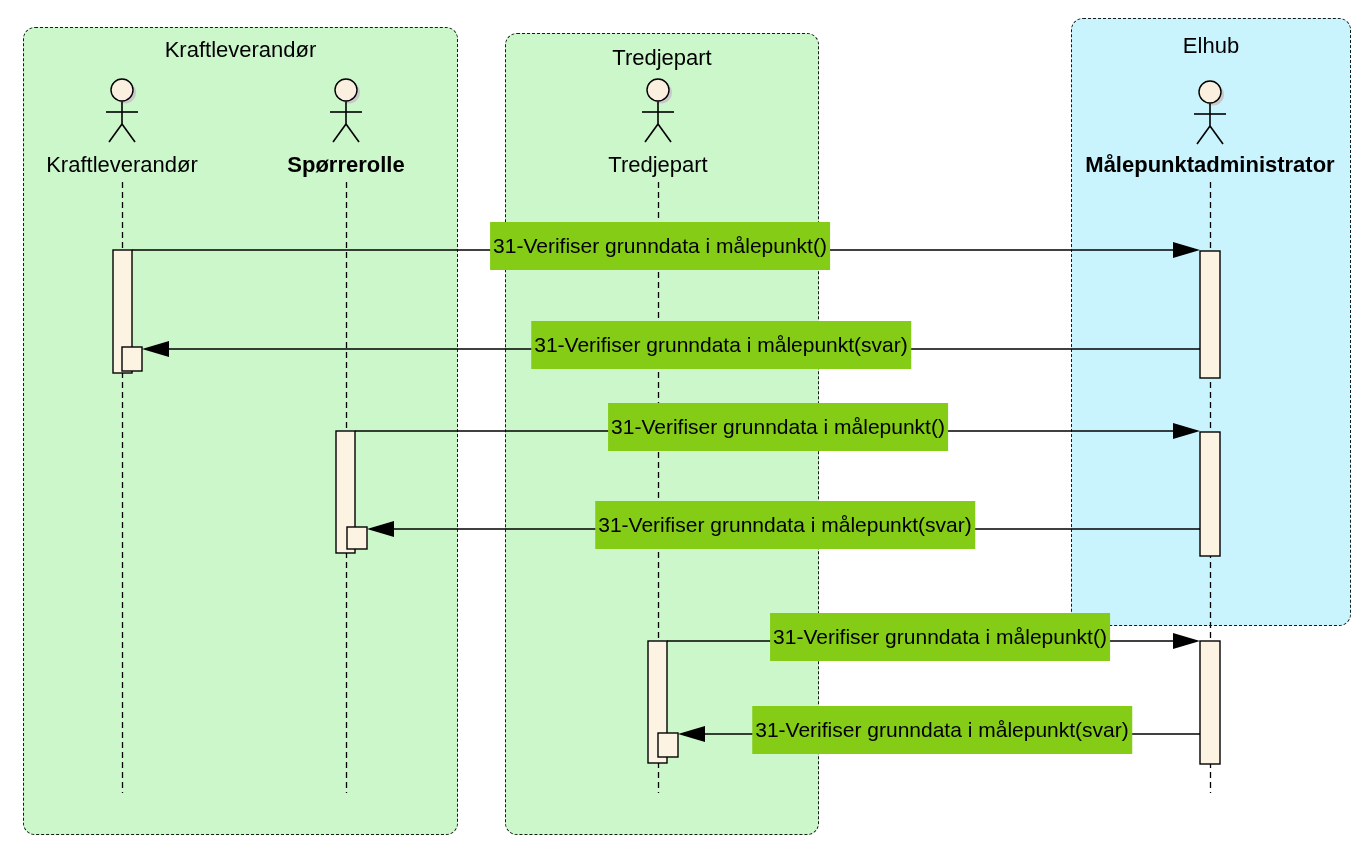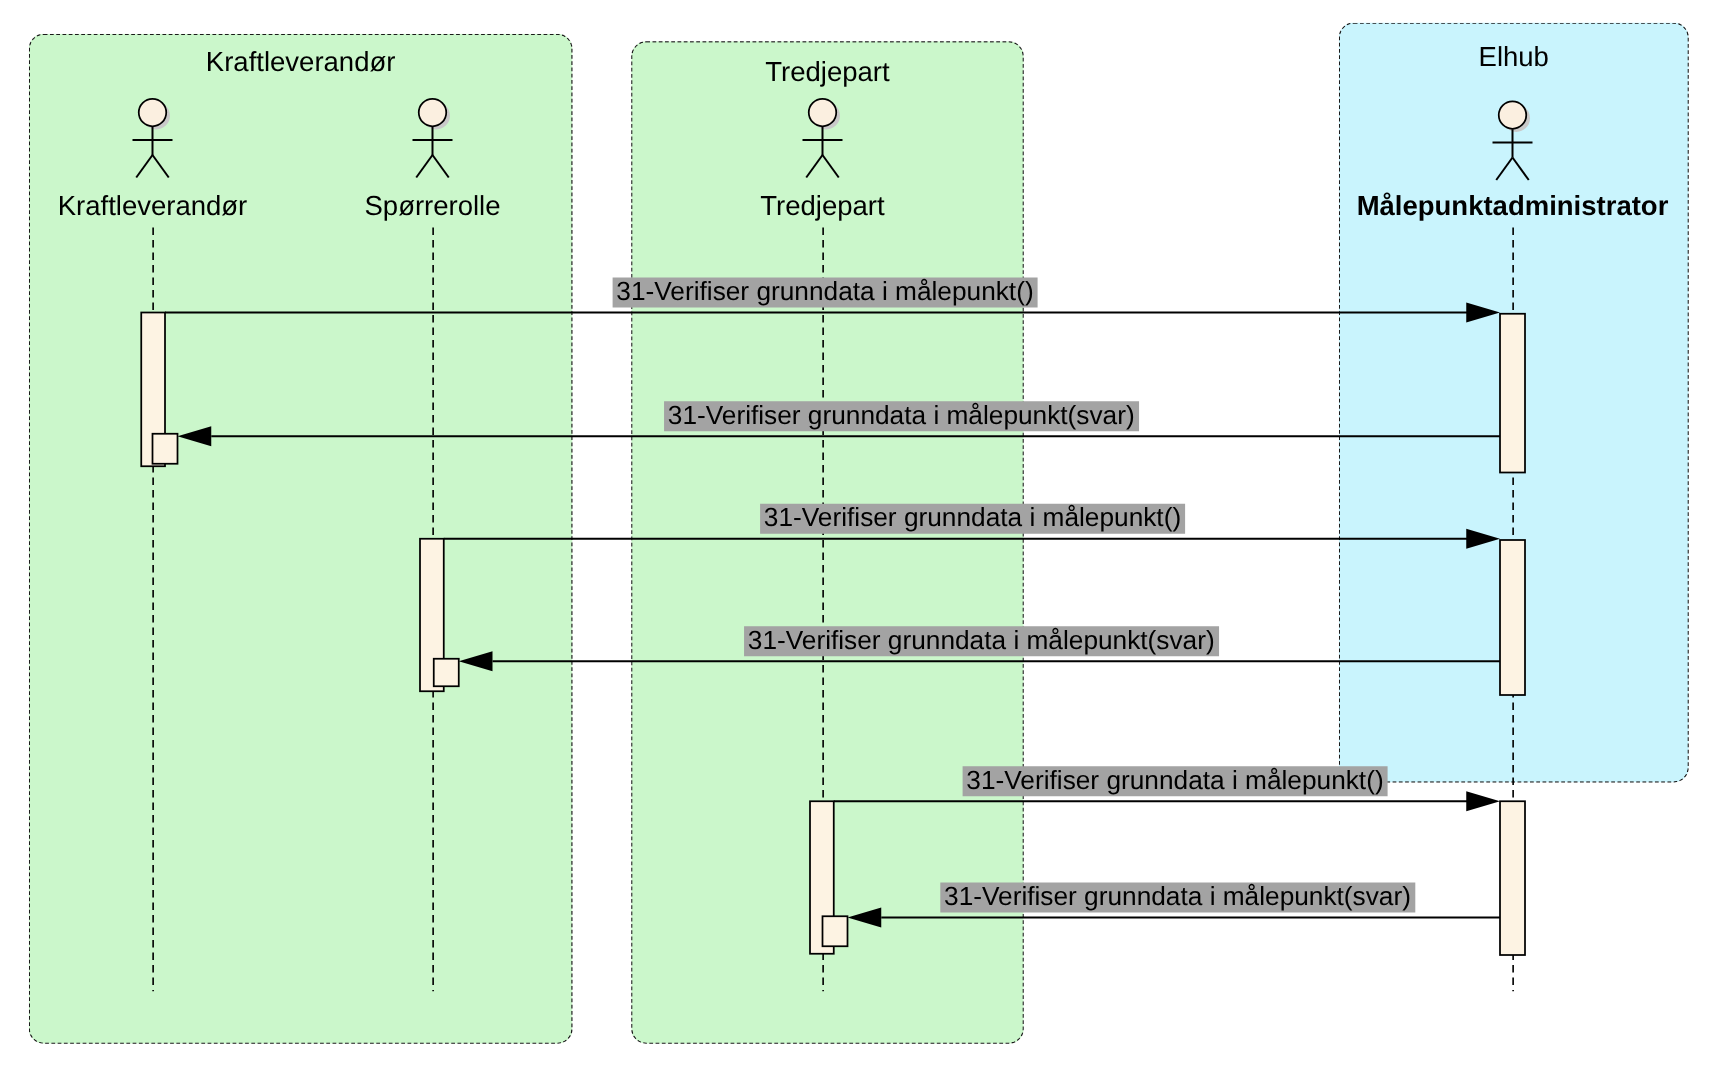--- a/index.html
+++ b/index.html
@@ -18,21 +18,21 @@
   }
   .actor{position:absolute;}
   .actor-label{
     position:absolute;transform:translateX(-50%);
     font-size:22px;line-height:25px;white-space:nowrap;text-align:center;
   }
   .overlay{position:absolute;left:0;top:0;}
   .msg-label{
     position:absolute;transform:translateX(-50%);
     font-size:21px;line-height:24px;white-space:nowrap;
-    background:#a3a3a3;padding:0 3px;
+    background:#84cc16;padding:12px 3px;
   }
   #f1{left:23px;top:27px;width:435px;height:808px;}
   #f1 .frame-title{top:9px;}
   #f2{left:505px;top:33px;width:314px;height:802px;}
   #f2 .frame-title{top:11px;}
   #f3{left:1071px;top:18px;width:280px;height:608px;}
   #f3 .frame-title{top:14px;}
 </style>
 </head>
 <body>
@@ -64,21 +64,21 @@
   <div class="actor" style="left:322px;top:78px;">
     <svg width="48" height="68" viewBox="0 0 48 68">
       <circle cx="27" cy="14.5" r="11" fill="#c9c9c9" stroke="none"></circle>
       <circle cx="24" cy="12" r="11" fill="#fbefe0" stroke="#000" stroke-width="1.4"></circle>
       <line x1="24" y1="23.4" x2="24" y2="46" stroke="#000" stroke-width="1.6"></line>
       <line x1="8" y1="34" x2="40" y2="34" stroke="#000" stroke-width="1.6"></line>
       <line x1="24" y1="46" x2="11" y2="64" stroke="#000" stroke-width="1.6"></line>
       <line x1="24" y1="46" x2="37" y2="64" stroke="#000" stroke-width="1.6"></line>
     </svg>
   </div>
-  <div class="actor-label" style="left:346px;top:152px;">Spørrerolle</div>
+  <div class="actor-label" style="left:346px;top:152px;font-weight:bold;">Spørrerolle</div>
 
   <div class="actor" style="left:634px;top:78px;">
     <svg width="48" height="68" viewBox="0 0 48 68">
       <circle cx="27" cy="14.5" r="11" fill="#c9c9c9" stroke="none"></circle>
       <circle cx="24" cy="12" r="11" fill="#fbefe0" stroke="#000" stroke-width="1.4"></circle>
       <line x1="24" y1="23.4" x2="24" y2="46" stroke="#000" stroke-width="1.6"></line>
       <line x1="8" y1="34" x2="40" y2="34" stroke="#000" stroke-width="1.6"></line>
       <line x1="24" y1="46" x2="11" y2="64" stroke="#000" stroke-width="1.6"></line>
       <line x1="24" y1="46" x2="37" y2="64" stroke="#000" stroke-width="1.6"></line>
     </svg>

